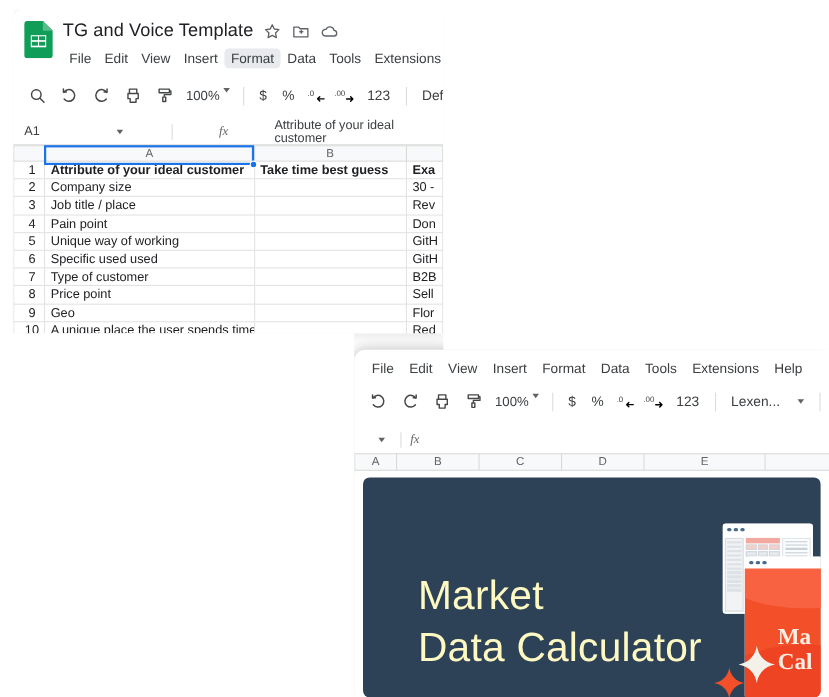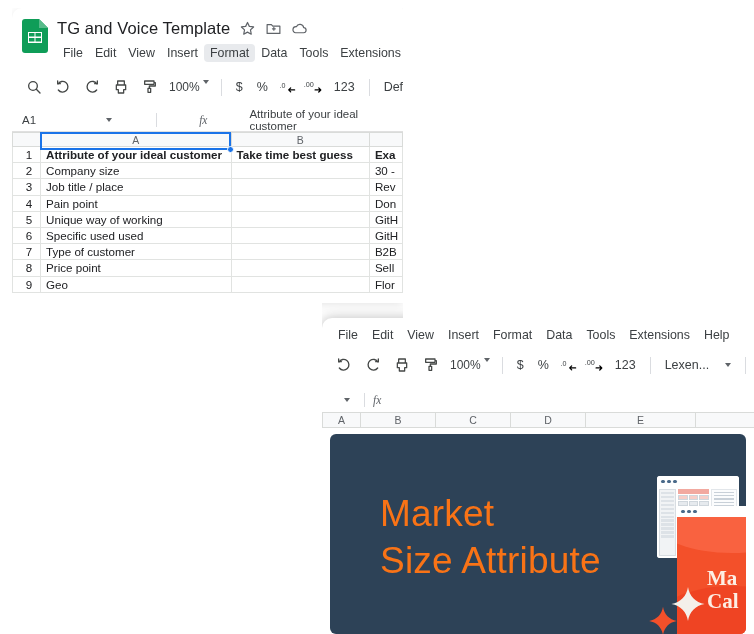--- a/index.html
+++ b/index.html
@@ -133,22 +133,22 @@
     font-size:10.5px; color:#5f6368; font-weight:400; text-align:center; padding:0;
   }
   th.s2a{width:38px}th.s2b{width:75px}th.s2c{width:75px}th.s2d{width:75px}th.s2e{width:110px}th.s2f{width:59px}
 
   
   .banner {
     position:relative; margin: 6px 8px 0 8px; height: 200px;
     background:#2d4257; border-radius:6px; overflow:hidden;
   }
   .banner-title {
-    position:absolute; left: 50px; top: 56px;
-    color:#f97316; font-size: 37px; line-height: 47px; font-weight: 500;
+    position:absolute; left: 50px; top: 84px;
+    color:#fef9c3; font-size: 37px; line-height: 47px; font-weight: 500;
     letter-spacing: .2px;
   }
   .banner-title .l2 { display:block; }
   .mini1 {
     position:absolute; left: 327px; top: 42px; width: 82px; height: 82px;
     background:#fff; border-radius:3px; overflow:hidden;
   }
   .mini2 {
     position:absolute; left: 347px; top: 72px; width: 96px; height: 130px;
     background:#fff; border-radius:4px; overflow:hidden;
@@ -368,20 +368,26 @@
             <td class="colA">Price point</td>
             <td class="colB greenfill"></td>
             <td class="colC hintcell">Sell</td>
           </tr>
           <tr>
             <th class="rowhdr">9</th>
             <td class="colA">Geo</td>
             <td class="colB greenfill"></td>
             <td class="colC hintcell">Flor</td>
           </tr>
+          <tr>
+            <th class="rowhdr">10</th>
+            <td class="colA">A unique place the user spends time</td>
+            <td class="colB greenfill"></td>
+            <td class="colC hintcell">Red</td>
+          </tr>
         </tbody>
       </table>
       <div class="selbox"></div>
       <div class="selhandle"></div>
     </div>
   </div>
 
   <div id="win2">
 
     <div class="w2-menubar">
@@ -469,21 +475,21 @@
             <th class="s2e">E</th>
             <th class="s2f"></th>
           </tr>
         </thead>
       </table>
     </div>
 
     <div class="banner">
       <div class="banner-title">
         <span>Market</span>
-        <span class="l2">Size Attribute</span>
+        <span class="l2">Data Calculator</span>
       </div>
 
       <div class="mini1">
         <div class="mini-bar">
           <span class="mdot"></span>
           <span class="mdot"></span>
           <span class="mdot"></span>
           <span class="mini-lines">
             <span class="mini-line" style="width:100%"></span>
             <span class="mini-line" style="width:70%"></span>

